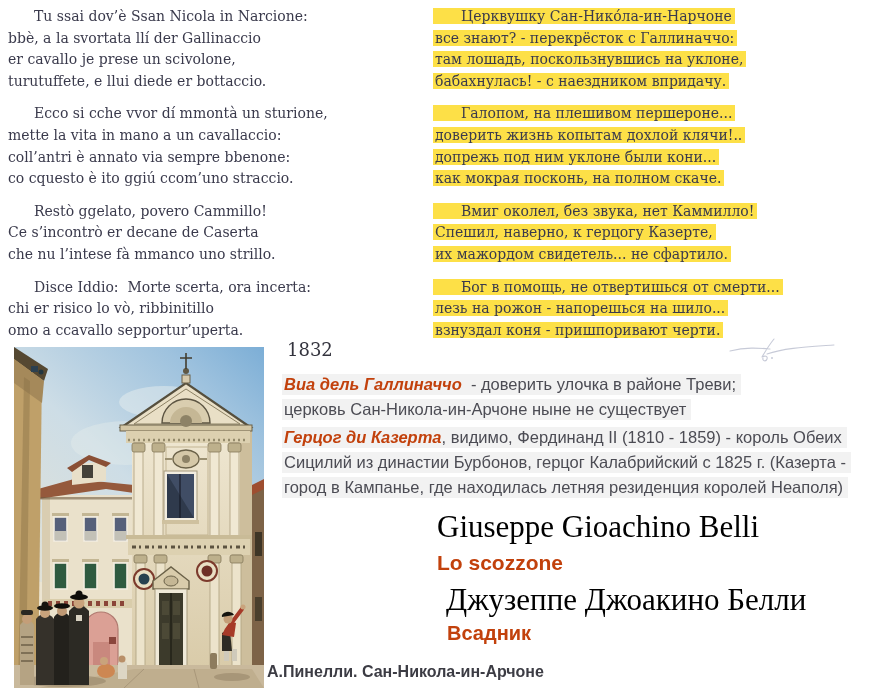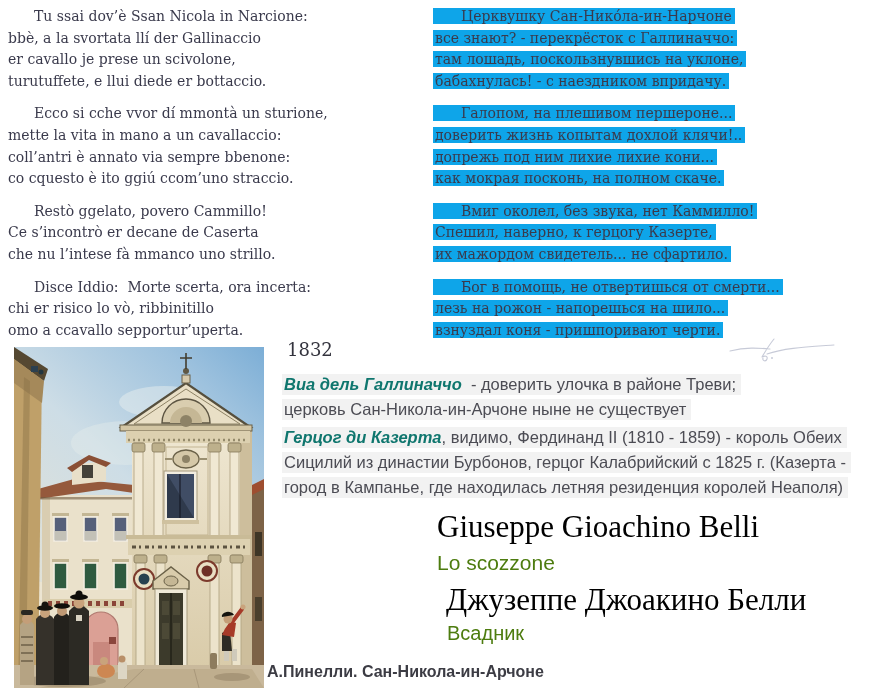--- a/index.html
+++ b/index.html
@@ -8,44 +8,44 @@
           font-family:"DejaVu Serif", serif; color:#3a3a4c; }
 
   
   .poem { position:absolute; top:6px; }
   .poem-it { left:6px;  width:422px; }
   .poem-ru { left:433px; width:442px; }
   .stanza { margin-bottom:11px; }
   .line { line-height:21.6px; font-size:14px; white-space:pre; }
   .line .t { padding:0 3px 0 2px; }
   .poem-it .line.first { padding-left:26px; }
-  .poem-ru .t { background:#0ea5e9; }
+  .poem-ru .t { background:#fde047; }
   .poem-ru .line.first .t { padding-left:28px; }
 
   
   .year { position:absolute; left:287px; top:339px; font-size:18px; color:#33333d; }
   .signature { position:absolute; left:728px; top:336px; opacity:.55; }
 
   
   .notes { position:absolute; left:282px; top:372px;
            font-family:"Liberation Sans", sans-serif; font-size:16.5px; color:#4c4c54; }
   .note-line { line-height:25px; white-space:pre; }
   .note-line .t { background:#f2f2f2; padding:1px 5px 2px 2px; }
-  .note-line .lead { font-weight:bold; font-style:italic; color:#0f766e; }
+  .note-line .lead { font-weight:bold; font-style:italic; color:#c2410c; }
   .note-gap { height:3px; }
 
   
   .painting { position:absolute; left:14px; top:347px; width:250px; height:341px; }
   .caption { position:absolute; left:267px; top:663px;
              font-family:"Liberation Sans", sans-serif; font-weight:bold;
              font-size:16px; color:#3c3c44; }
 
   
   .author-name { position:absolute; font-family:"Liberation Serif", serif; color:#000000; }
-  .work-title  { position:absolute; font-family:"Liberation Sans", sans-serif; font-weight:normal; color:#4d7c0f; }
+  .work-title  { position:absolute; font-family:"Liberation Sans", sans-serif; font-weight:bold; color:#c2410c; }
   .name-it  { left:437px; top:509px; font-size:31px; }
   .title-it { left:437px; top:551px; font-size:21px; }
   .name-ru  { left:446px; top:582px; font-size:31px; }
   .title-ru { left:447px; top:622px; font-size:20px; }
 </style>
 </head>
 <body>
 
 <div class="page">
 
@@ -77,21 +77,21 @@
   <div class="poem poem-ru">
     <div class="stanza">
       <div class="line first"><span class="t">Церквушку Сан-Нико́ла-ин-Нарчоне</span></div>
       <div class="line"><span class="t">все знают? - перекрёсток с Галлиначчо:</span></div>
       <div class="line"><span class="t">там лошадь, поскользнувшись на уклоне,</span></div>
       <div class="line"><span class="t">бабахнулась! - с наездником впридачу.</span></div>
     </div>
     <div class="stanza">
       <div class="line first"><span class="t">Галопом, на плешивом першероне...</span></div>
       <div class="line"><span class="t">доверить жизнь копытам дохлой клячи!..</span></div>
-      <div class="line"><span class="t">допрежь под ним лихие лихие кони...</span></div>
+      <div class="line"><span class="t">допрежь под ним уклоне были кони...</span></div>
       <div class="line"><span class="t">как мокрая посконь, на полном скаче.</span></div>
     </div>
     <div class="stanza">
       <div class="line first"><span class="t">Вмиг околел, без звука, нет Каммилло!</span></div>
       <div class="line"><span class="t">Спешил, наверно, к герцогу Казерте,</span></div>
       <div class="line"><span class="t">их мажордом свидетель... не сфартило.</span></div>
     </div>
     <div class="stanza">
       <div class="line first"><span class="t">Бог в помощь, не отвертишься от смерти...</span></div>
       <div class="line"><span class="t">лезь на рожон - напорешься на шило...</span></div>

